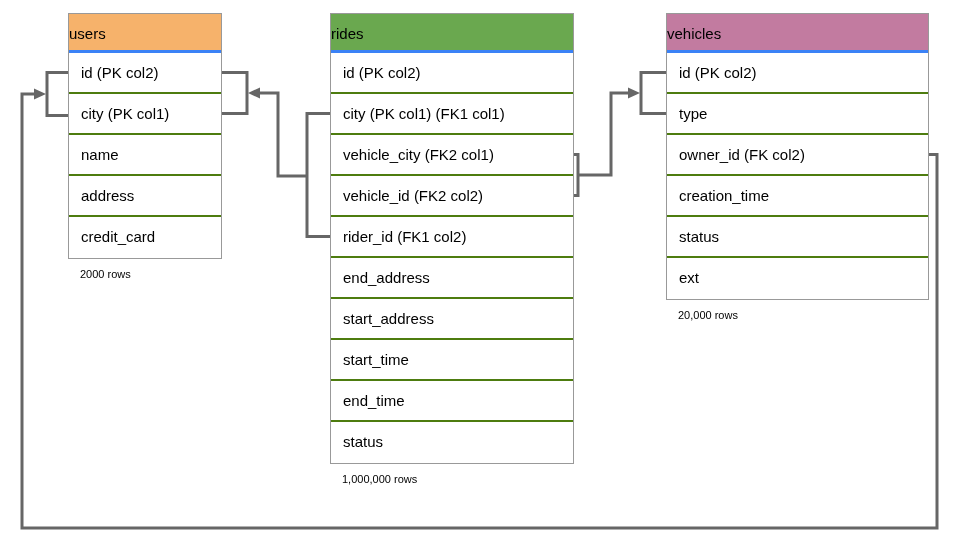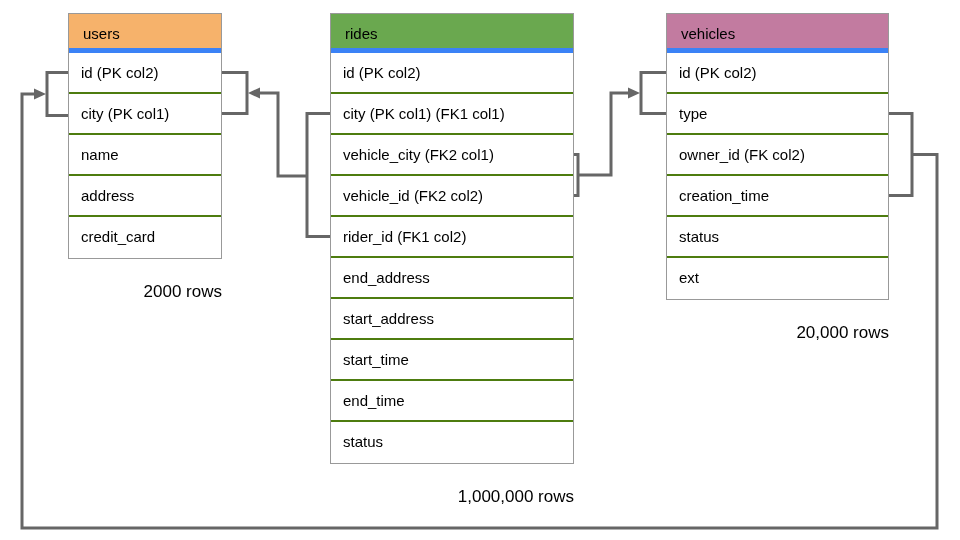--- a/index.html
+++ b/index.html
@@ -4,32 +4,32 @@
 <style>
   html,body{margin:0;padding:0;background:#fff;}
   .canvas{
     position:relative;width:960px;height:540px;background:#ffffff;
     overflow:hidden;font-family:"Liberation Sans",sans-serif;color:#000;
   }
   svg.connectors{position:absolute;left:0;top:0;}
   .table{position:absolute;}
   .t-box{border:1px solid #999;background:#fff;box-sizing:border-box;}
   .t-header{
-    height:39px;line-height:39px;padding-left:14px;font-size:15px;
-    border-bottom:5px solid #3b82f6;box-sizing:border-box;white-space:nowrap;
+    height:39px;line-height:39px;padding-left:0;font-size:15px;
+    border-bottom:3px solid #3b82f6;box-sizing:border-box;white-space:nowrap;
   }
   .t-row{
     height:41px;line-height:40px;padding-left:12px;font-size:15px;
     border-bottom:2px solid #4d7c0f;box-sizing:border-box;background:#fff;white-space:nowrap;
   }
   .t-row:last-child{border-bottom:none;}
-  .t-footer{margin-top:23px;padding-left:12px;font-size:17px;text-align:right;}
+  .t-footer{margin-top:9px;padding-left:12px;font-size:11px;}
   .t-users{left:68px;top:13px;width:154px;}
   .t-rides{left:330px;top:13px;width:244px;}
-  .t-vehicles{left:666px;top:13px;width:223px;}
+  .t-vehicles{left:666px;top:13px;width:263px;}
 </style>
 </head>
 <body>
 
 <div class="canvas">
 
   <svg class="connectors" width="960" height="540">
     <g fill="none" stroke-width="3" stroke="#666666">
 
       <path d="M222,72.5 H247 V113.5 H222"></path>

